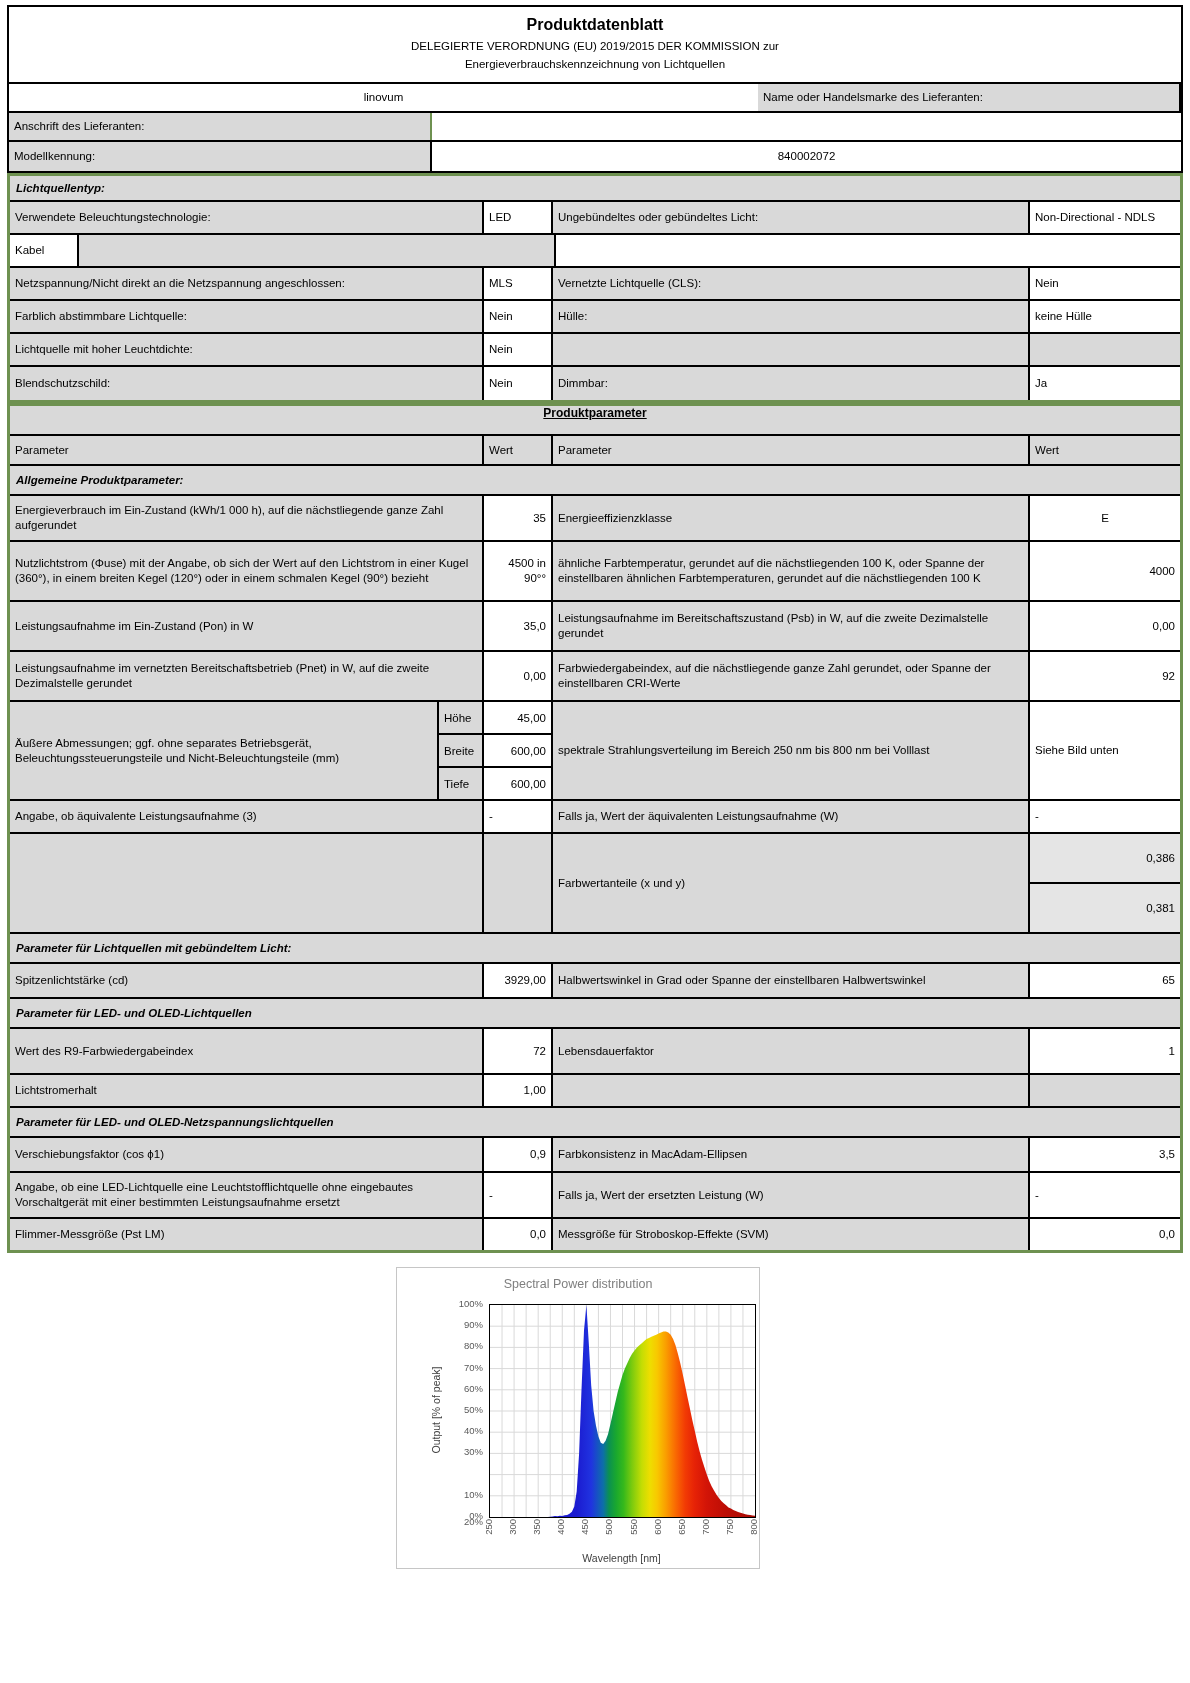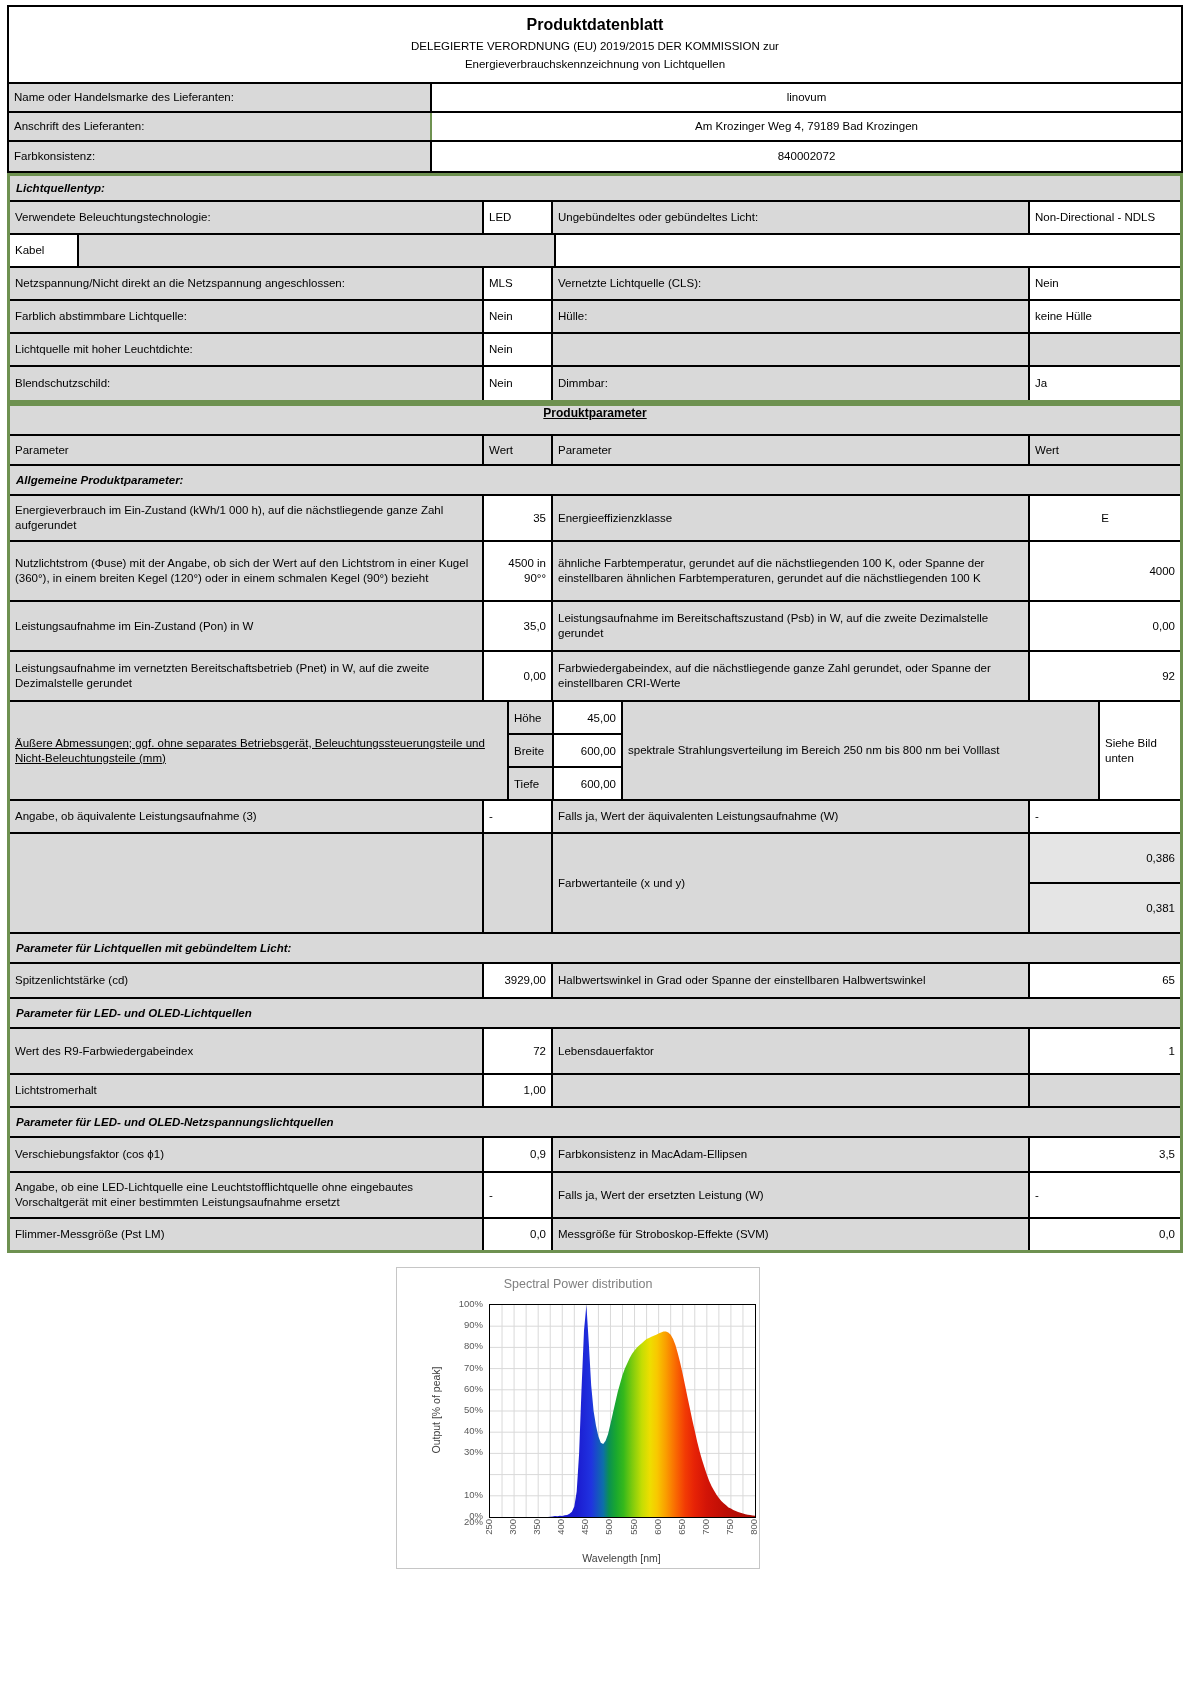--- a/index.html
+++ b/index.html
@@ -43,21 +43,21 @@
   .w4{flex:1;}
   .num{justify-content:flex-end;text-align:right;}
   .ctr{justify-content:center;text-align:center;}
   .lft{justify-content:flex-start;}.h30{height:30px}.h31{height:31px}.h33{height:33px}.h35{height:35px}
   .h46{height:46px}.h50{height:50px}.h60{height:60px}.h99{height:99px}.h100{height:100px}
 
   .pp-title{height:30px;box-sizing:border-box;background:var(--gray);display:flex;justify-content:center;border-bottom:2px solid var(--blk);}
   .pp-title span{font-weight:bold;text-decoration:underline;font-size:12px;}
 
   
-  .dim-main{width:499px;text-decoration:underline;}
+  .dim-main{width:429px;}
   .stack{display:flex;flex-direction:column;box-sizing:border-box;}
   .stack-name{width:45px;}
   .stack-val{width:69px;}
   .stack > div{flex:1;display:flex;align-items:center;box-sizing:border-box;border-bottom:2px solid var(--blk);padding:2px 5px;}
   .stack > div:last-child{border-bottom:none;}
   .stack-name > div{background:var(--gray);border-right:2px solid var(--blk);}
   .stack-val > div{background:#fff;border-right:2px solid var(--blk);justify-content:flex-end;}
   .chroma-stack{flex:1;display:flex;flex-direction:column;box-sizing:border-box;}
   .chroma-stack > div{flex:1;display:flex;align-items:center;justify-content:flex-end;box-sizing:border-box;border-bottom:2px solid var(--blk);padding:2px 5px;background:#e5e5e5;}
   .chroma-stack > div:last-child{border-bottom:none;padding-left:36px;}
@@ -78,29 +78,28 @@
 <div class="sheet">
 
   <div class="header-box">
     <div class="hb-title">Produktdatenblatt</div>
     <div class="hb-sub">DELEGIERTE VERORDNUNG (EU) 2019/2015 DER KOMMISSION zur</div>
     <div class="hb-sub">Energieverbrauchskennzeichnung von Lichtquellen</div>
   </div>
 
   <div class="supplier">
     <div class="srow">
+      <div class="cell s-value">linovum</div>
       <div class="cell s-label">Name oder Handelsmarke des Lieferanten:</div>
-      <div class="cell s-value">linovum</div>
     </div>
     <div class="srow">
       <div class="cell s-label green-div">Anschrift des Lieferanten:</div>
-      <div class="cell s-value">Am Krozinger Weg 4, 79189 Bad Krozingen</div>
     </div>
     <div class="srow">
-      <div class="cell s-label">Farbkonsistenz:</div>
+      <div class="cell s-label">Modellkennung:</div>
       <div class="cell s-value">840002072</div>
     </div>
   </div>
 
   <div class="section">
     <div class="sec-title-row">Lichtquellentyp:</div>
 
     <div class="trow h33">
       <div class="cell gray bR w1">Verwendete Beleuchtungstechnologie:</div>
       <div class="cell white bR w2 lft">LED</div>

